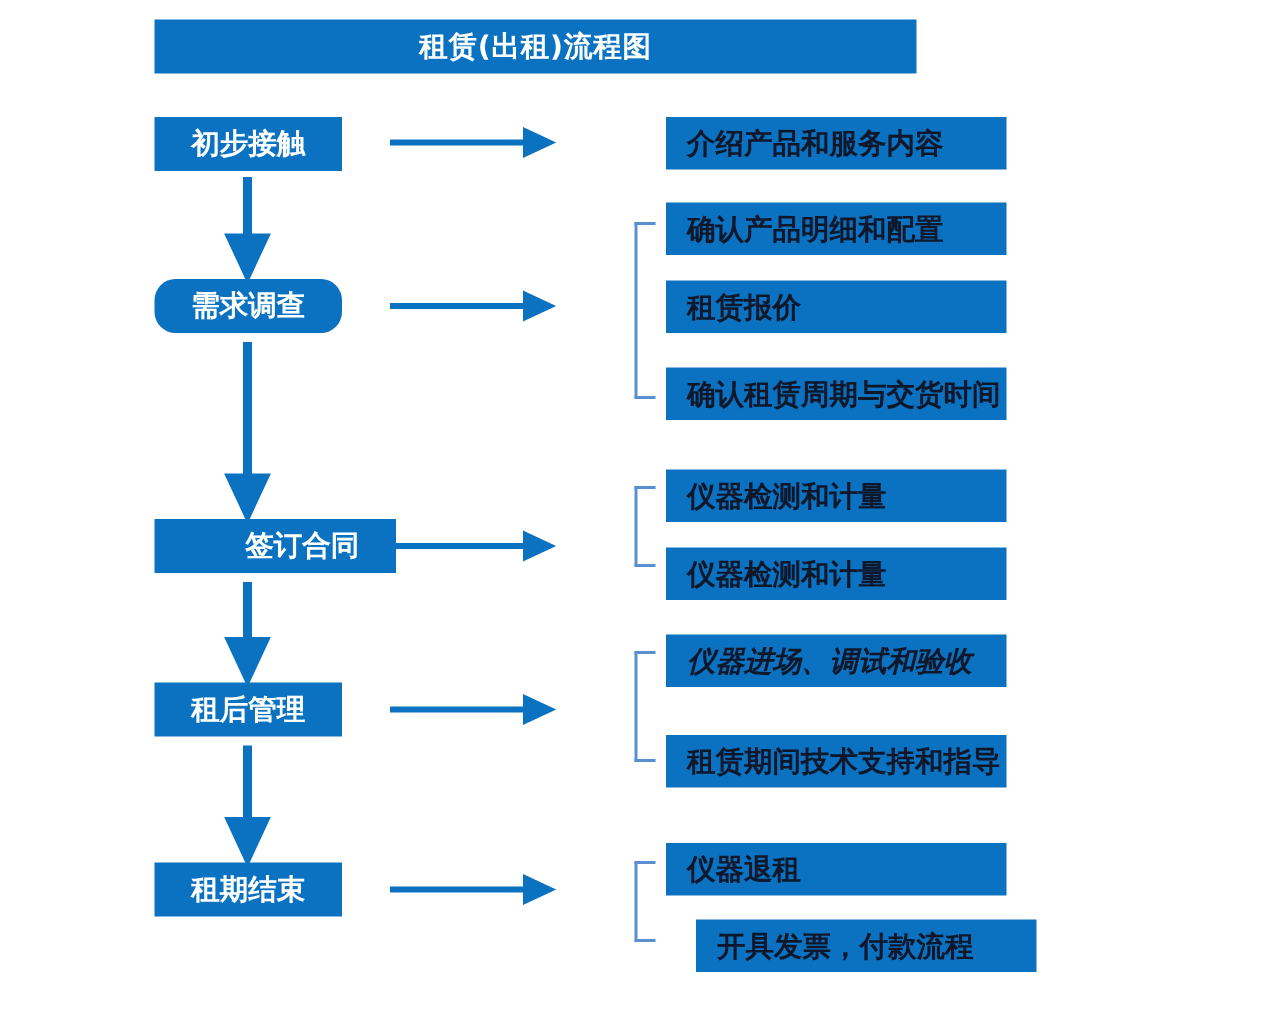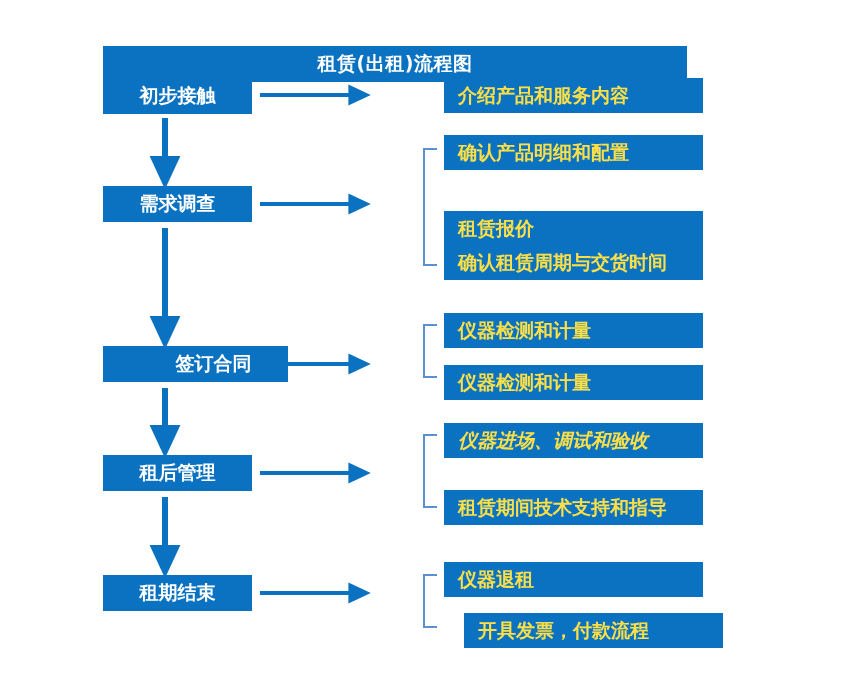--- a/index.html
+++ b/index.html
@@ -21,56 +21,55 @@
     top: 0;
     width: 844px;
     height: 688px;
   }
 
   
   .title-bar {
     position: absolute;
     left: 103px;
     top: 13px;
-    width: 584px;
+    width: 508px;
     height: 36px;
     background: #0a72c0;
     color: #ffffff;
     font-size: 19px;
     font-weight: bold;
     display: flex;
     align-items: center;
     justify-content: center;
     letter-spacing: 0.5px;
-    margin-top: 33px;
   }
 
   
   .stage-box {
     position: absolute;
     left: 103px;
-    width: 149px;
+    width: 125px;
     height: 36px;
     background: #0a72c0;
     color: #ffffff;
     font-size: 19px;
     font-weight: bold;
     display: flex;
     align-items: center;
     justify-content: center;
   }
 
   
   .detail-box {
     position: absolute;
     left: 444px;
-    width: 259px;
+    width: 227px;
     height: 35px;
     background: #0a72c0;
-    color: #fde047;
+    color: #0f172a;
     font-size: 19px;
     font-weight: bold;
     display: flex;
     align-items: center;
     padding-left: 14px;
     box-sizing: border-box;
     white-space: nowrap;
   }
 
   
@@ -122,28 +121,28 @@
       <line x1="165" y1="497" x2="165" y2="565"></line>
     </g>
   </svg>
 
   <div class="group-bracket" style="left:423px; top:148px; height:118px;"></div>
   <div class="group-bracket" style="left:423px; top:324px; height:54px;"></div>
   <div class="group-bracket" style="left:423px; top:434px; height:74px;"></div>
   <div class="group-bracket" style="left:423px; top:574px; height:54px;"></div>
 
   <div class="stage-box" style="top:78px;">初步接触</div>
-  <div class="stage-box" style="top:186px;">需求调查</div>
+  <div class="stage-box" style="top:186px;border-radius:14px;">需求调查</div>
   <div class="stage-box" style="top:346px;padding-left:36px;">签订合同</div>
   <div class="stage-box" style="top:455px;">租后管理</div>
   <div class="stage-box" style="top:575px;font-family:Liberation Mono, monospace;">租期结束</div>
 
   <div class="detail-box" style="top:78px;">介绍产品和服务内容</div>
   <div class="detail-box" style="top:135px;">确认产品明细和配置</div>
-  <div class="detail-box" style="top:187px;margin-top:24px;">租赁报价</div>
+  <div class="detail-box" style="top:187px;">租赁报价</div>
   <div class="detail-box" style="top:245px;">确认租赁周期与交货时间</div>
   <div class="detail-box" style="top:313px;">仪器检测和计量</div>
   <div class="detail-box" style="top:365px;">仪器检测和计量</div>
   <div class="detail-box" style="top:423px;font-style:italic;">仪器进场、调试和验收</div>
   <div class="detail-box" style="top:490px;">租赁期间技术支持和指导</div>
   <div class="detail-box" style="top:562px;">仪器退租</div>
   <div class="detail-box" style="top:613px;margin-left:20px;">开具发票，付款流程</div>
 
 </div>
 

